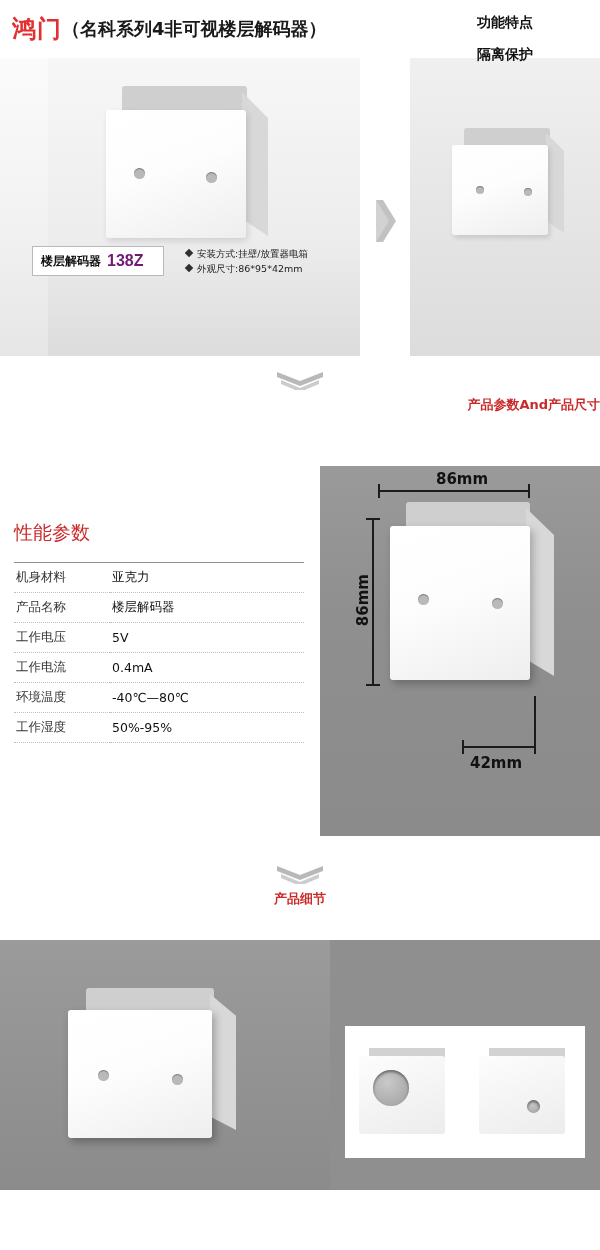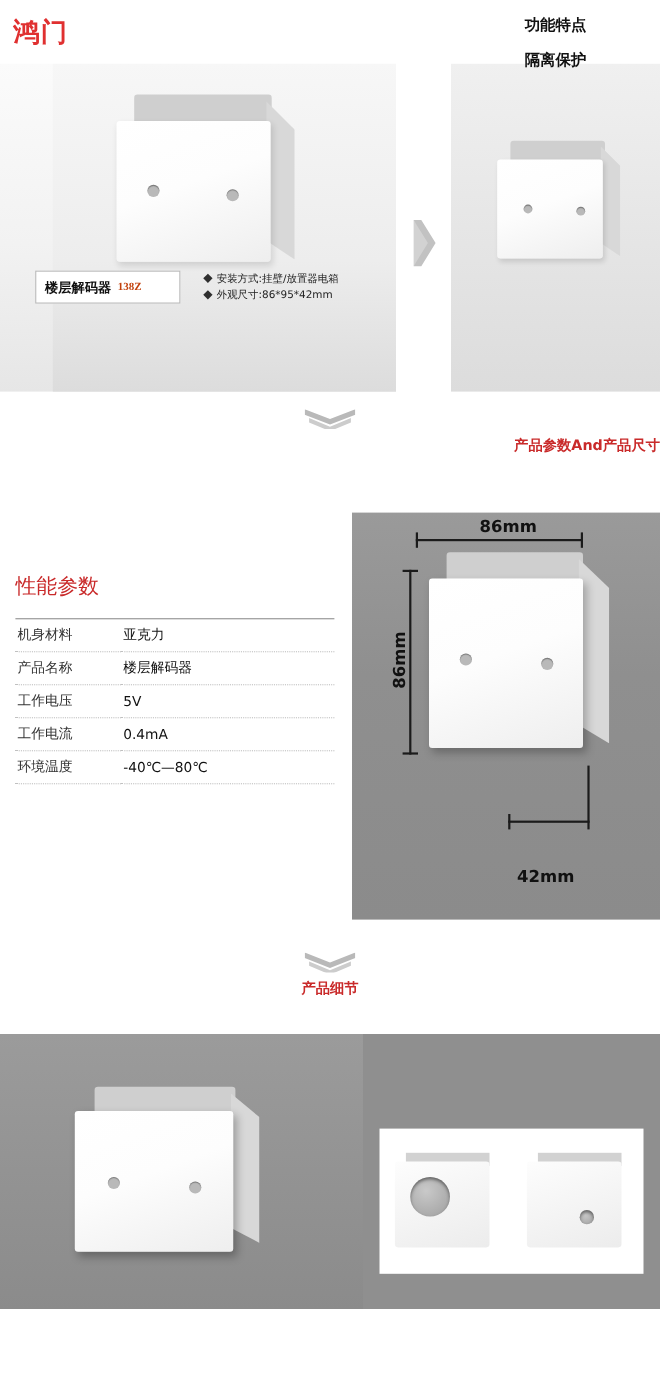--- a/index.html
+++ b/index.html
@@ -122,22 +122,22 @@
     display: flex;
     align-items: center;
     gap: 6px;
     padding-left: 8px;
   }
   .labelbox .lb-name {
     font-size: 12px; color: #111; font-weight: bold;
     font-family: "DejaVu Sans", sans-serif;
   }
   .labelbox .lb-code {
-    font-size: 10px; color: #c2410c; font-weight: bold;
-    font-family: Liberation Serif, serif;
+    font-size: 16px; color: #701a75; font-weight: bold;
+    font-family: Liberation Sans, sans-serif;
   }
   .bullets {
     position: absolute;
     top: 246px; left: 186px;
     width: 190px;
   }
   .bullet {
     display: flex; align-items: flex-start; gap: 5px;
     font-size: 9.5px; color: #222; line-height: 15px;
     font-family: "DejaVu Sans", sans-serif;
@@ -256,20 +256,21 @@
     background: #ffffff;
   }
 </style>
 </head>
 <body>
 
 <div class="page">
 
   <div class="header">
     <span class="brand">鸿门</span>
+    <span class="title-line">（名科系列4非可视楼层解码器）</span>
   </div>
 
   <div class="hero">
 
     <div class="hero-left"></div>
     <div class="hero-left-inner"></div>
     <div class="hero-mid"></div>
     <div class="hero-right"></div>
 
     <div class="device" style="top:28px;left:96px;width:175px;height:175px;">
@@ -344,40 +345,44 @@
           <td class="v">5V</td>
         </tr>
         <tr>
           <td class="k">工作电流</td>
           <td class="v">0.4mA</td>
         </tr>
         <tr>
           <td class="k">环境温度</td>
           <td class="v">-40℃—80℃</td>
         </tr>
+        <tr>
+          <td class="k">工作湿度</td>
+          <td class="v">50%-95%</td>
+        </tr>
       </tbody>
     </table>
   </div>
 
   <div class="dim-panel">
 
     <div class="dim-line" style="left:58px;top:24px;width:152px;height:2px;"></div>
     <div class="dim-line" style="left:58px;top:18px;width:2px;height:14px;"></div>
     <div class="dim-line" style="left:208px;top:18px;width:2px;height:14px;"></div>
     <div class="dim-label" style="left:116px;top:4px;">86mm</div>
 
     <div class="dim-line" style="left:52px;top:52px;width:2px;height:168px;"></div>
     <div class="dim-line" style="left:46px;top:52px;width:14px;height:2px;"></div>
     <div class="dim-line" style="left:46px;top:218px;width:14px;height:2px;"></div>
     <div class="dim-label vert" style="left:34px;top:108px;">86mm</div>
 
     <div class="dim-line" style="left:142px;top:280px;width:74px;height:2px;"></div>
     <div class="dim-line" style="left:142px;top:274px;width:2px;height:14px;"></div>
     <div class="dim-line" style="left:214px;top:230px;width:2px;height:58px;"></div>
-    <div class="dim-label" style="left:150px;top:288px;margin-top:34px;">42mm</div>
+    <div class="dim-label" style="left:150px;top:288px;">42mm</div>
 
     <div class="device" style="top:36px;left:62px;width:168px;height:196px;">
       <div class="dev-top" style="left:24px;top:0;width:124px;height:26px;border-radius:3px 3px 0 0;"></div>
       <div class="dev-side" style="left:144px;top:6px;width:28px;height:168px;
            clip-path:polygon(0 0,100% 16%,100% 100%,0 90%);"></div>
       <div class="dev-face" style="left:8px;top:24px;width:140px;height:154px;
            box-shadow:3px 4px 8px rgba(0,0,0,.25);"></div>
       <div class="dot" style="left:36px;top:92px;width:11px;height:11px;"></div>
       <div class="dot" style="left:110px;top:96px;width:11px;height:11px;"></div>
     </div>

